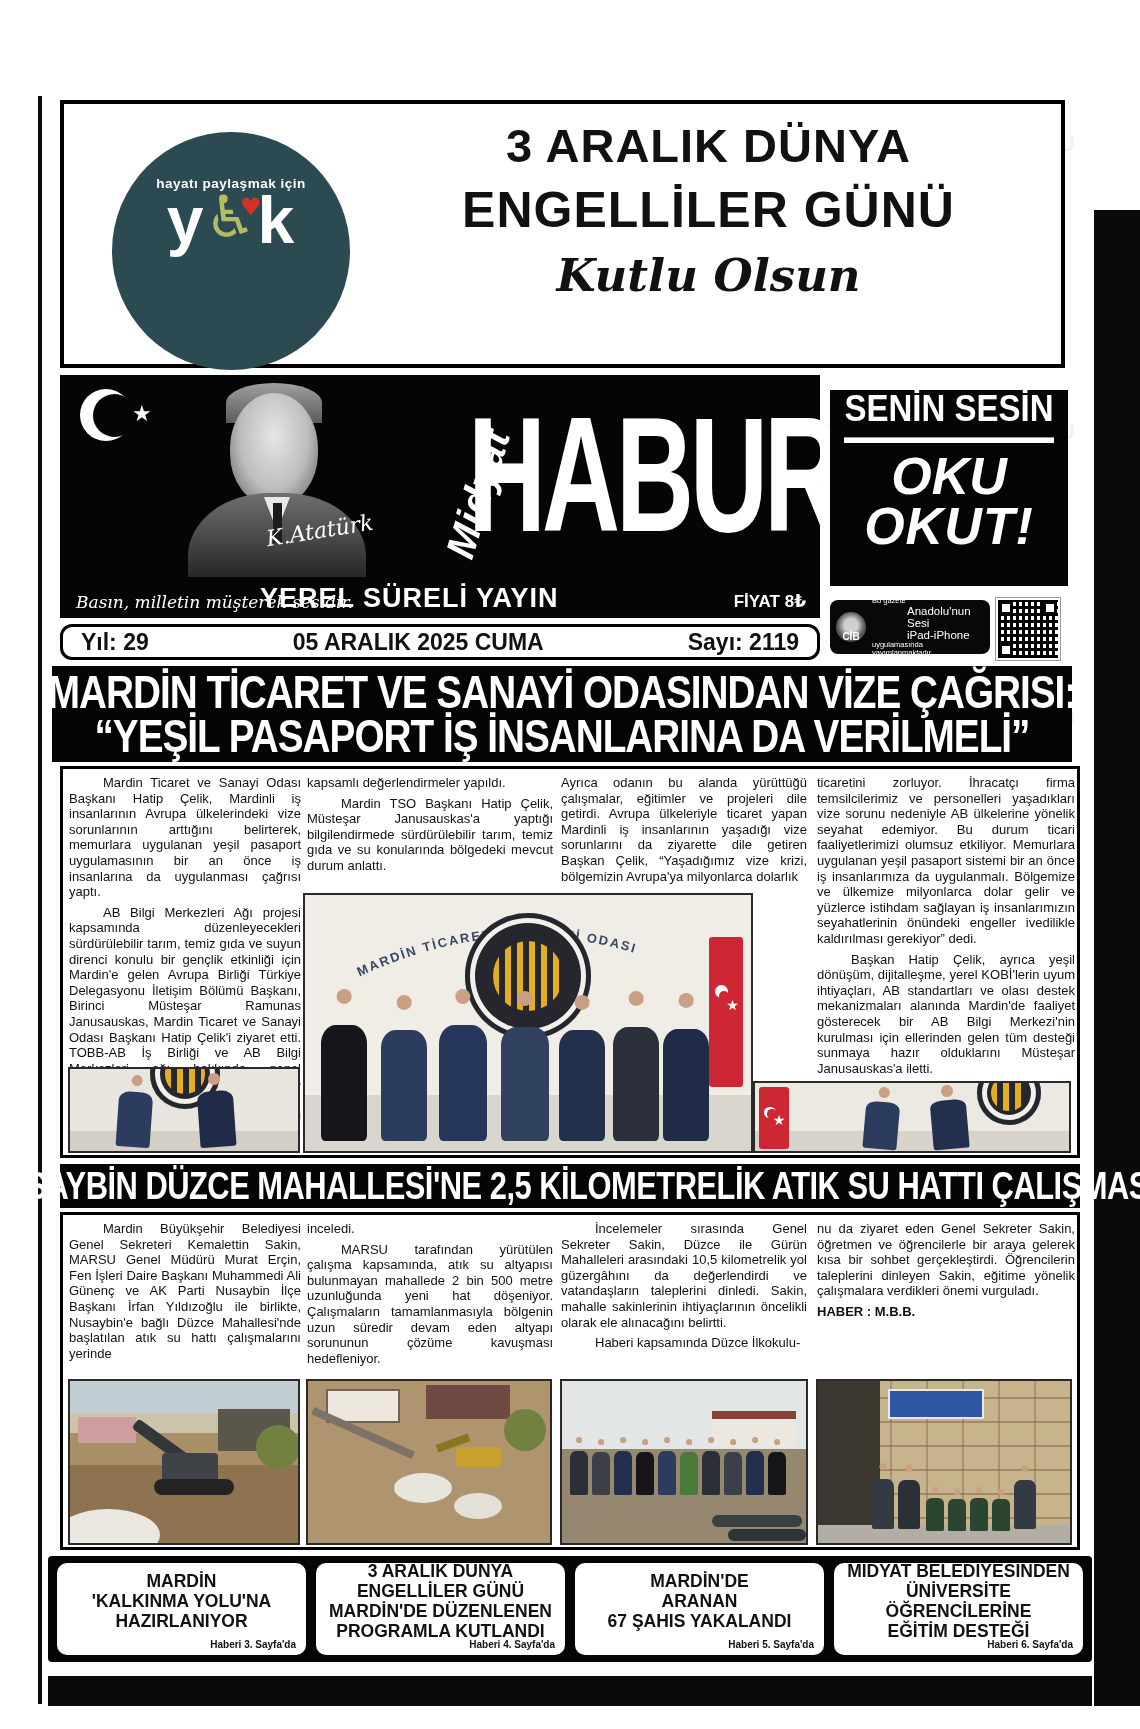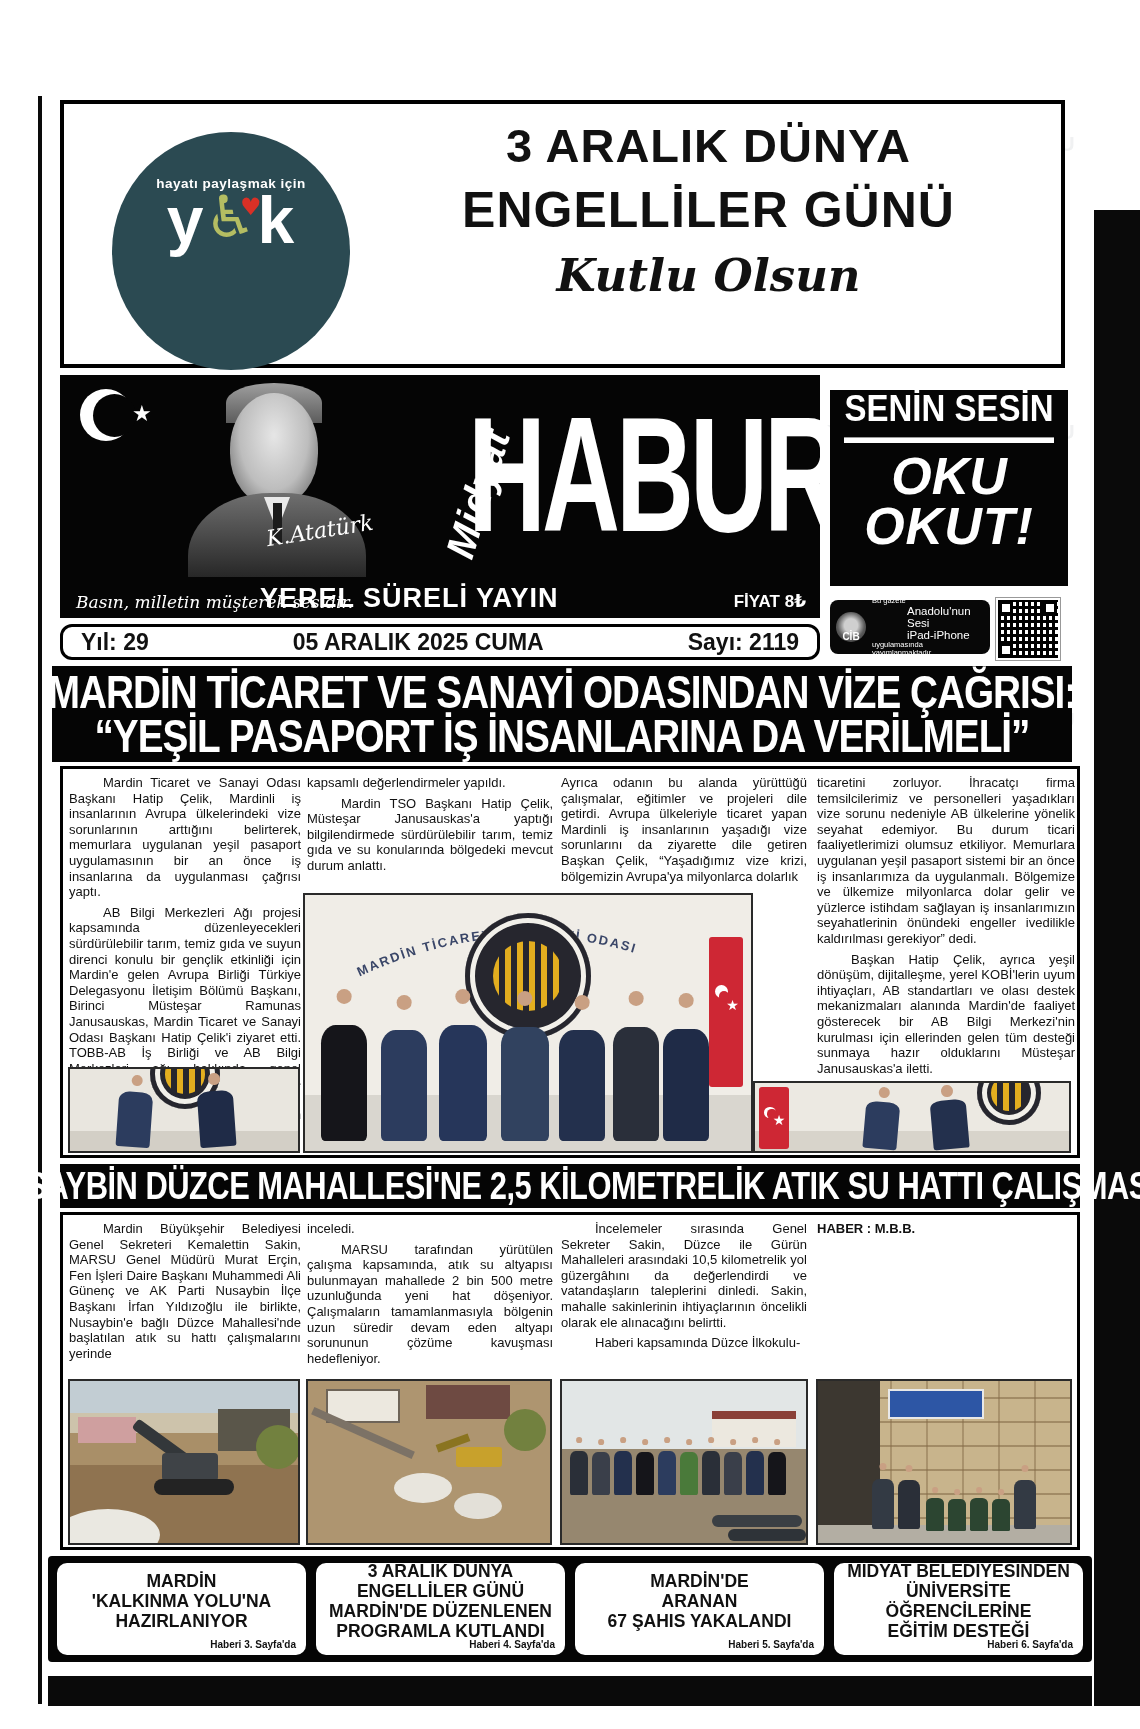--- a/index.html
+++ b/index.html
@@ -340,20 +340,21 @@
     </div>
     <div class="col c2">
       <p class="bt">inceledi.</p>
       <p class="bt ind">MARSU tarafından yürütülen çalışma kapsamında, atık su altyapısı bulunmayan mahallede 2 bin 500 metre uzunluğunda yeni hat döşeniyor. Çalışmaların tamamlanmasıyla bölgenin uzun süredir devam eden altyapı sorununun çözüme kavuşması hedefleniyor.</p>
     </div>
     <div class="col c3">
       <p class="bt ind">İncelemeler sırasında Genel Sekreter Sakin, Düzce ile Gürün Mahalleleri arasındaki 10,5 kilometrelik yol güzergâhını da değerlendirdi ve vatandaşların taleplerini dinledi. Sakin, mahalle sakinlerinin ihtiyaçlarının öncelikli olarak ele alınacağını belirtti.</p>
       <p class="bt ind">Haberi kapsamında Düzce İlkokulu-</p>
     </div>
     <div class="col c4">
+      <p class="bt">nu da ziyaret eden Genel Sekreter Sakin, öğretmen ve öğrencilerle bir araya gelerek kısa bir sohbet gerçekleştirdi. Öğrencilerin taleplerini dinleyen Sakin, eğitime yönelik çalışmalara verdikleri önemi vurguladı.</p>
       <p class="bt byline">HABER : M.B.B.</p>
     </div>
 
     <div class="photo a2p a2p1">
       <div class="blk" style="left:8px;top:36px;width:58px;height:26px;background:#cf9f9f;"></div>
       <div class="blk" style="left:148px;top:28px;width:72px;height:42px;background:#5a564a;"></div>
       <div class="blk" style="left:186px;top:44px;width:44px;height:44px;border-radius:50%;background:#72813f;"></div>
       <div class="blk" style="left:58px;top:58px;width:74px;height:12px;background:#33373a;transform:rotate(36deg);border-radius:4px;"></div>
       <div class="blk" style="left:92px;top:72px;width:56px;height:28px;background:#3f4347;border-radius:4px;"></div>
       <div class="blk" style="left:84px;top:98px;width:80px;height:16px;background:#232323;border-radius:8px;"></div>

